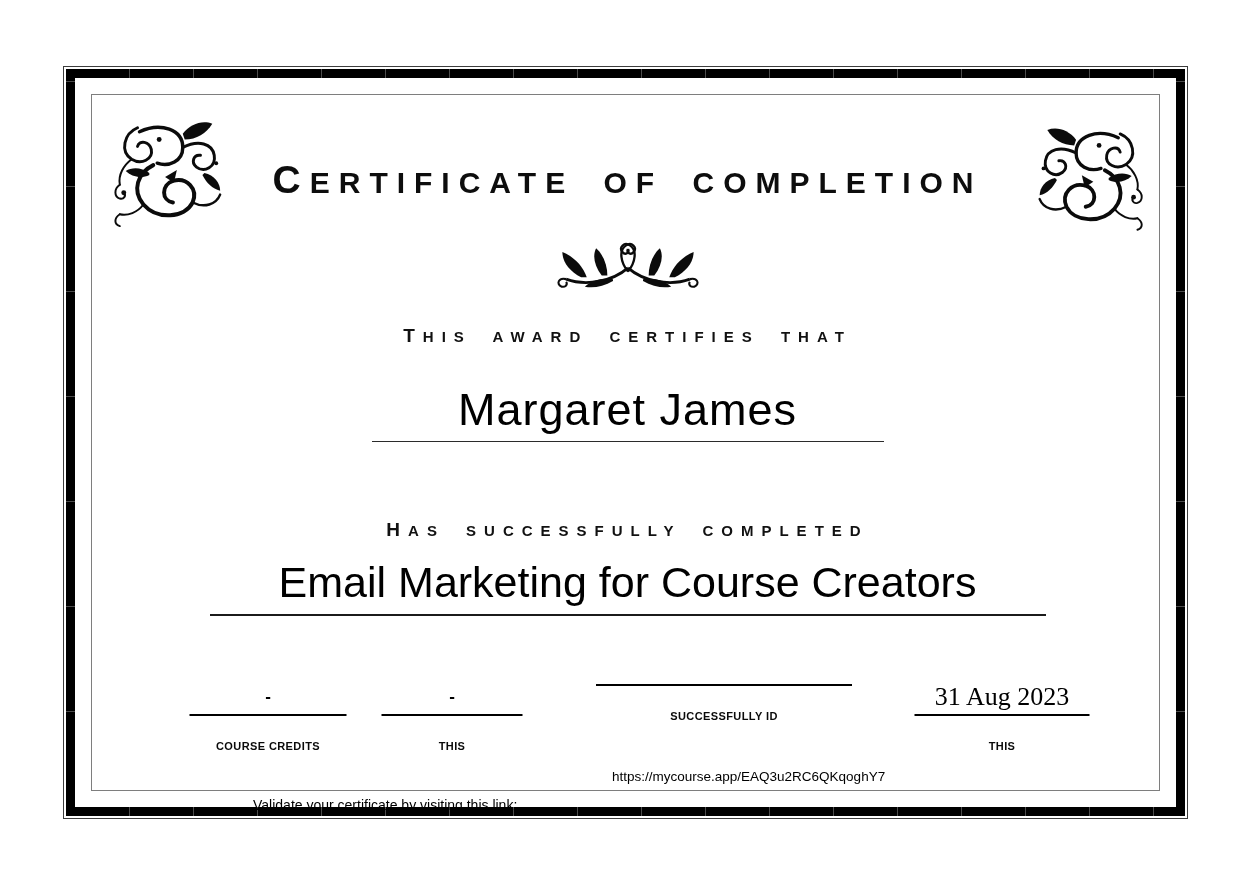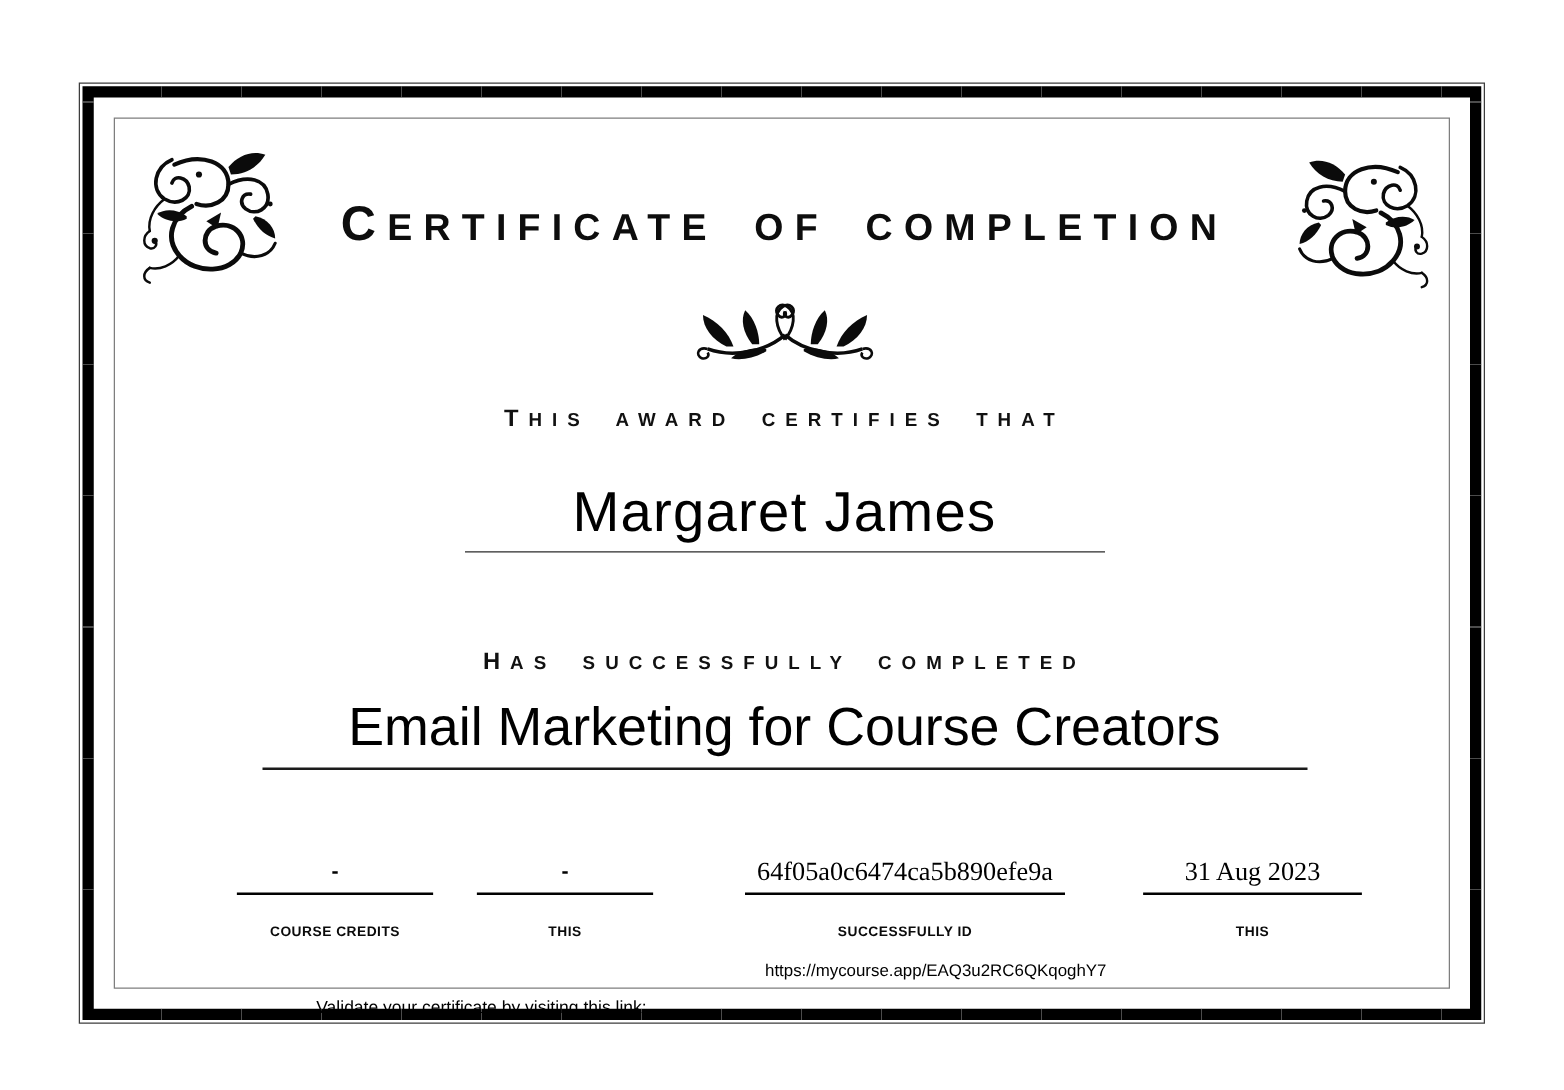--- a/index.html
+++ b/index.html
@@ -54,21 +54,21 @@
   .rule{position:absolute;height:0;}
   .name-rule{left:372px;top:441px;width:512px;border-top:1.5px solid #2b2b2b;}
   .course-rule{left:210px;top:614px;width:836px;border-top:2px solid #1b1b1b;}
 
   
   .field{position:absolute;top:682px;transform:translateX(-50%);text-align:center;}
   .field-1{left:268px;} .field-2{left:452px;} .field-3{left:724px;} .field-4{left:1002px;}
   .field-value{
     font-family:"Liberation Serif",serif;font-size:21px;line-height:30px;white-space:nowrap;color:#000;
   }
-  .field-4 .field-value{font-size:21px;font-family:Liberation Serif, serif;}
+  .field-4 .field-value{font-size:26px;font-family:Liberation Serif, serif;}
   .field-value.dash{font-family:"Liberation Sans",sans-serif;font-weight:700;font-size:17px;}
   .field-line{height:0;border-top:2.5px solid #000;margin:2px auto 0 auto;}
   .field-1 .field-line{width:157px;}
   .field-2 .field-line{width:141px;}
   .field-3 .field-line{width:256px;}
   .field-4 .field-line{width:175px;}
   .field-label{margin-top:24px;font-size:11px;font-weight:700;letter-spacing:.4px;color:#0a0a0a;white-space:nowrap;}
 
   
   .validate-prompt{position:absolute;left:253px;top:773px;font-size:14px;color:#000;white-space:nowrap;margin-top:24px;}
@@ -165,21 +165,20 @@
     <div class="field-label">COURSE CREDITS</div>
   </div>
 
   <div class="field field-2">
     <div class="field-value dash">-</div>
     <div class="field-line"></div>
     <div class="field-label">THIS</div>
   </div>
 
   <div class="field field-3">
-    <div class="field-value">64f05a0c6474ca5b890efe9a</div>
     <div class="field-line"></div>
     <div class="field-label">SUCCESSFULLY ID</div>
   </div>
 
   <div class="field field-4">
     <div class="field-value">31 Aug 2023</div>
     <div class="field-line"></div>
     <div class="field-label">THIS</div>
   </div>
 

